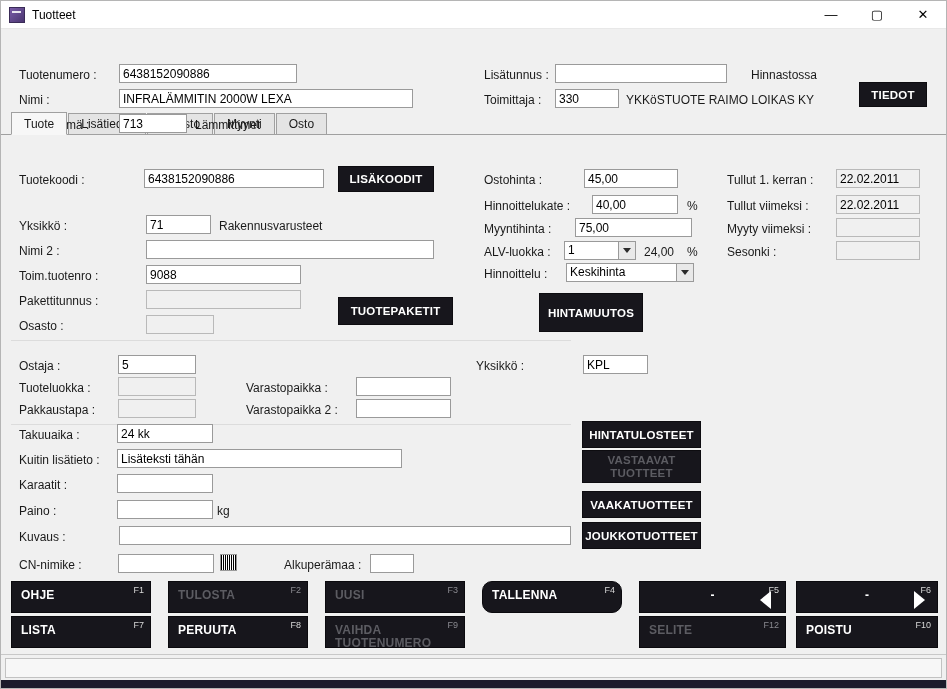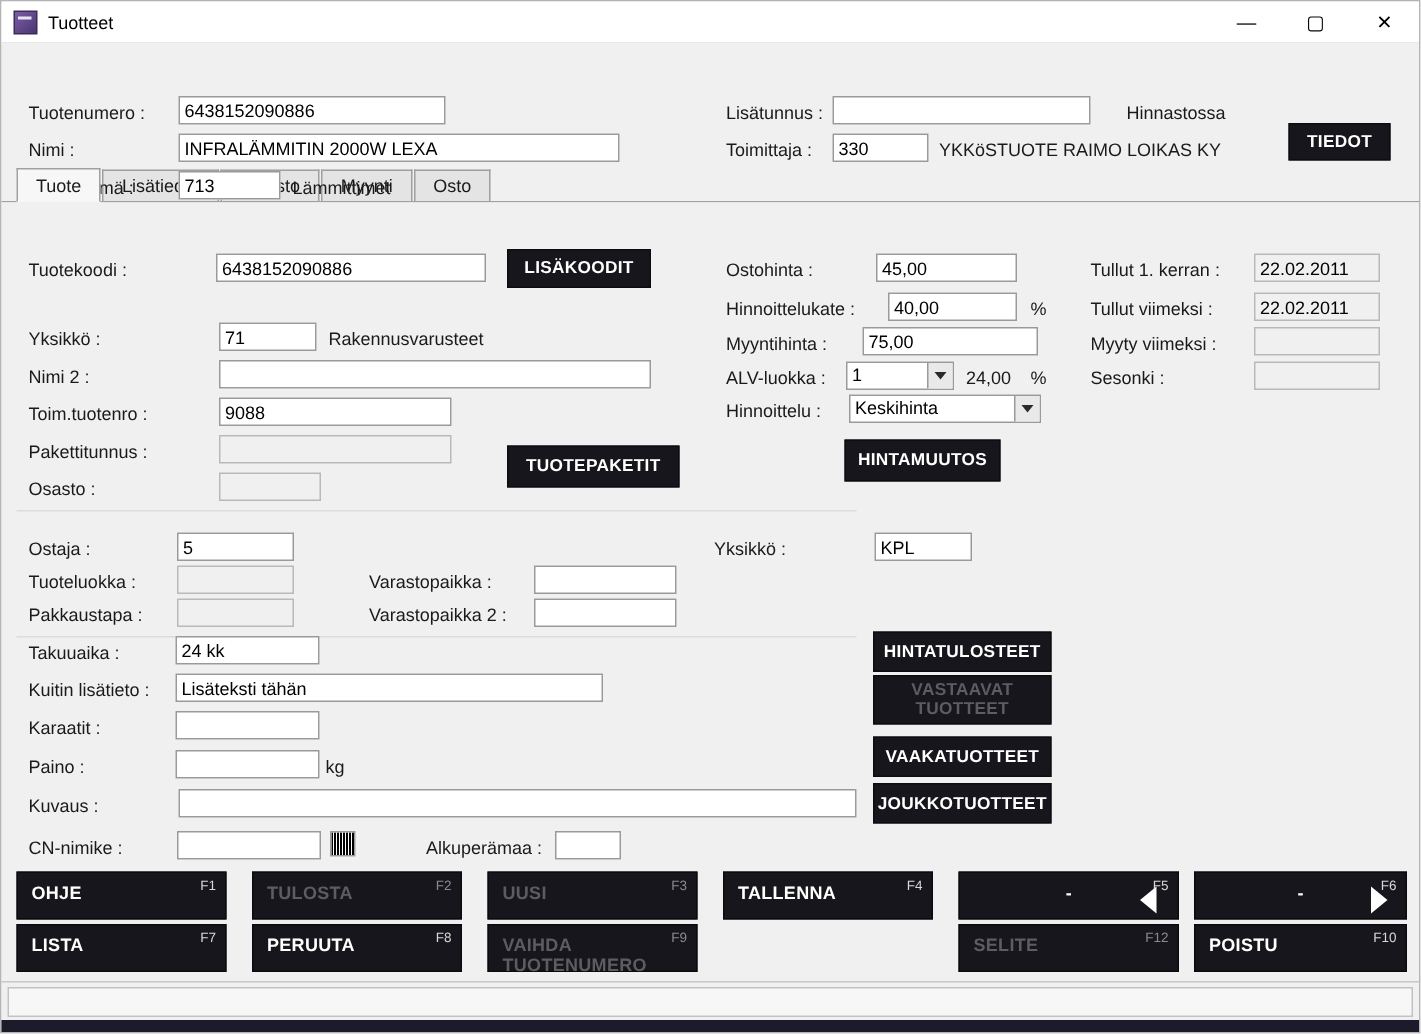--- a/index.html
+++ b/index.html
@@ -342,21 +342,21 @@
     <div class="abs lbl" style="left:686px;top:109px;">%</div>
 
     <div class="abs lbl" style="left:483px;top:131px;">Hinnoittelu :</div>
     <div class="selwrap" style="left:565px;top:127px;width:128px;height:19px;">
       <select class="fld" style="width:128px;height:19px;">
         <option>Keskihinta</option>
       </select>
       <div class="arrowbox"></div>
     </div>
 
-    <div class="darkbtn abs" style="left:538px;top:157px;width:104px;height:28px;margin-left:24px;">HINTAMUUTOS</div>
+    <div class="darkbtn abs" style="left:538px;top:157px;width:104px;height:39px;">HINTAMUUTOS</div>
 
     <div class="abs lbl" style="left:475px;top:223px;">Yksikkö :</div>
     <input class="fld abs" style="left: 582px; top: 219px; width: 65px;" value="KPL">
 
     <div class="abs lbl" style="left:726px;top:37px;">Tullut 1. kerran :</div>
     <input class="fld abs dis" style="left: 835px; top: 33px; width: 84px;" value="22.02.2011">
 
     <div class="abs lbl" style="left:726px;top:63px;">Tullut viimeksi :</div>
     <input class="fld abs dis" style="left: 835px; top: 59px; width: 84px;" value="22.02.2011">
 
@@ -384,21 +384,21 @@
       <span class="k">F1</span>
     </div>
     <div class="fbtn dim" style="left:167px;top:3px;width:140px;height:32px;">
       <span class="t">TULOSTA</span>
       <span class="k">F2</span>
     </div>
     <div class="fbtn dim" style="left:324px;top:3px;width:140px;height:32px;">
       <span class="t">UUSI</span>
       <span class="k">F3</span>
     </div>
-    <div class="fbtn" style="left:481px;top:3px;width:140px;height:32px;">
+    <div class="fbtn" style="left:481px;top:3px;width:140px;height:32px;border-radius:10px;">
       <span class="t">TALLENNA</span>
       <span class="k">F4</span>
     </div>
     <div class="fbtn" style="left:638px;top:3px;width:147px;height:32px;">
       <span class="dash">-</span>
       <span class="k">F5</span>
       <span class="arrow left"></span>
     </div>
     <div class="fbtn" style="left:795px;top:3px;width:142px;height:32px;">
       <span class="dash">-</span>

